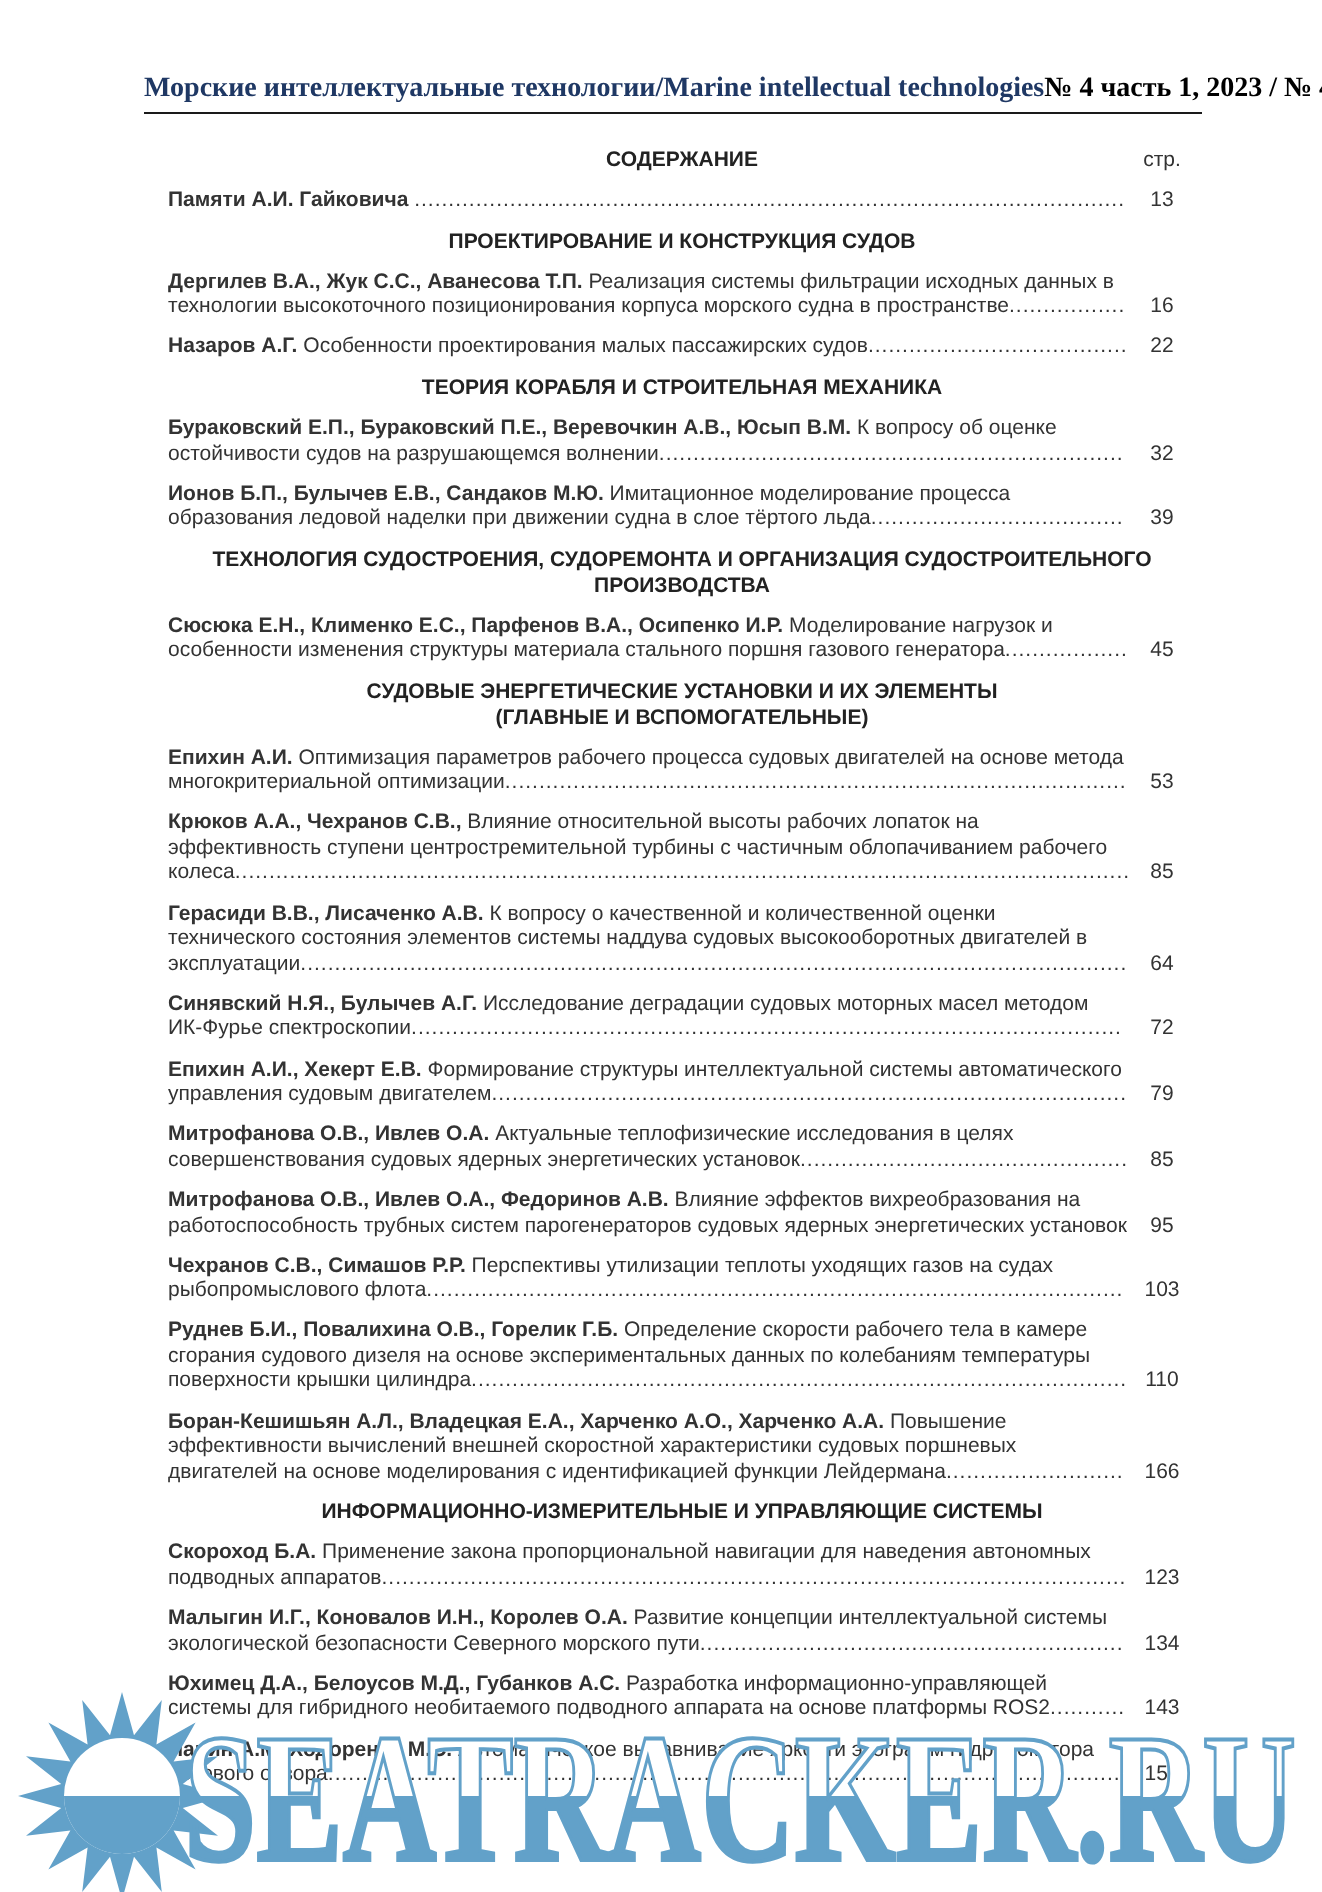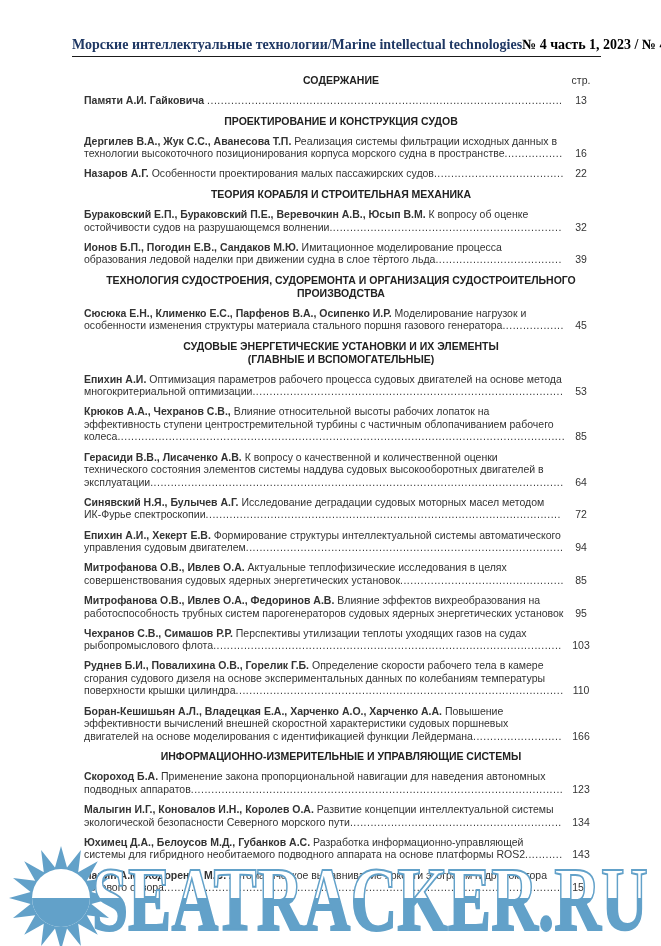--- a/index.html
+++ b/index.html
@@ -62,21 +62,21 @@
         <div class="entry">
           <div class="entry-text"><span class="authors">Назаров А.Г.</span> <span>Особенности проектирования малых пассажирских судов</span><span class="leader">......................................</span></div>
           <div class="page-num">22</div>
         </div>
         <div class="section-heading">ТЕОРИЯ КОРАБЛЯ И СТРОИТЕЛЬНАЯ МЕХАНИКА</div>
         <div class="entry">
           <div class="entry-text"><span class="authors">Бураковский Е.П., Бураковский П.Е., Веревочкин А.В., Юсып В.М.</span> <span>К вопросу об оценке остойчивости судов на разрушающемся волнении</span><span class="leader">....................................................................</span></div>
           <div class="page-num">32</div>
         </div>
         <div class="entry">
-          <div class="entry-text"><span class="authors">Ионов Б.П., Погодин Е.В., Сандаков М.Ю.</span> <span>Имитационное моделирование процесса образования ледовой наделки при движении судна в слое тёртого льда</span><span class="leader">.....................................</span></div>
+          <div class="entry-text"><span class="authors">Ионов Б.П., Булычев Е.В., Сандаков М.Ю.</span> <span>Имитационное моделирование процесса образования ледовой наделки при движении судна в слое тёртого льда</span><span class="leader">.....................................</span></div>
           <div class="page-num">39</div>
         </div>
         <div class="section-heading">ТЕХНОЛОГИЯ СУДОСТРОЕНИЯ, СУДОРЕМОНТА И ОРГАНИЗАЦИЯ СУДОСТРОИТЕЛЬНОГО
 ПРОИЗВОДСТВА</div>
         <div class="entry">
           <div class="entry-text"><span class="authors">Сюсюка Е.Н., Клименко Е.С., Парфенов В.А., Осипенко И.Р.</span> <span>Моделирование нагрузок и особенности изменения структуры материала стального поршня газового генератора</span><span class="leader">..................</span></div>
           <div class="page-num">45</div>
         </div>
         <div class="section-heading">СУДОВЫЕ ЭНЕРГЕТИЧЕСКИЕ УСТАНОВКИ И ИХ ЭЛЕМЕНТЫ
 (ГЛАВНЫЕ И ВСПОМОГАТЕЛЬНЫЕ)</div>
@@ -91,21 +91,21 @@
         <div class="entry">
           <div class="entry-text"><span class="authors">Герасиди В.В., Лисаченко А.В.</span> <span>К вопросу о качественной и количественной оценки технического состояния элементов системы наддува судовых высокооборотных двигателей в эксплуатации</span><span class="leader">............................................................................................................................................................................................................................................................................................................</span></div>
           <div class="page-num">64</div>
         </div>
         <div class="entry">
           <div class="entry-text"><span class="authors">Синявский Н.Я., Булычев А.Г.</span> <span>Исследование деградации судовых моторных масел методом ИК-Фурье спектроскопии</span><span class="leader">........................................................................................................</span></div>
           <div class="page-num">72</div>
         </div>
         <div class="entry">
           <div class="entry-text"><span class="authors">Епихин А.И., Хекерт Е.В.</span> <span>Формирование структуры интеллектуальной системы автоматического управления судовым двигателем</span><span class="leader">.............................................................................................</span></div>
-          <div class="page-num">94</div>
+          <div class="page-num">79</div>
         </div>
         <div class="entry">
           <div class="entry-text"><span class="authors">Митрофанова О.В., Ивлев О.А.</span> <span>Актуальные теплофизические исследования в целях совершенствования судовых ядерных энергетических установок</span><span class="leader">................................................</span></div>
           <div class="page-num">85</div>
         </div>
         <div class="entry">
           <div class="entry-text"><span class="authors">Митрофанова О.В., Ивлев О.А., Федоринов А.В.</span> <span>Влияние эффектов вихреобразования на работоспособность трубных систем парогенераторов судовых ядерных энергетических установок</span><span class="leader"></span></div>
           <div class="page-num">95</div>
         </div>
         <div class="entry">

